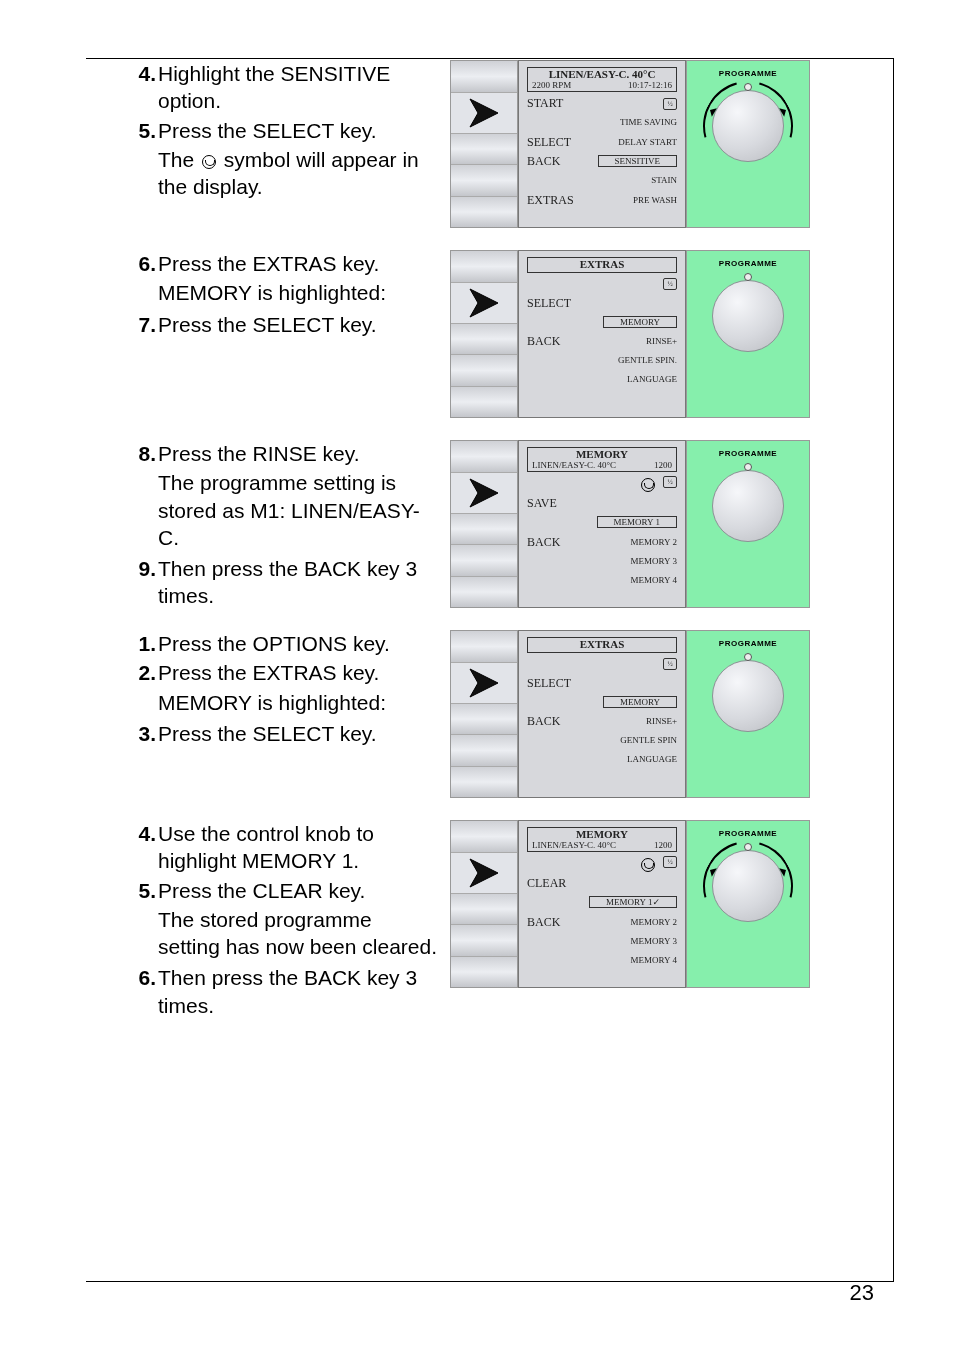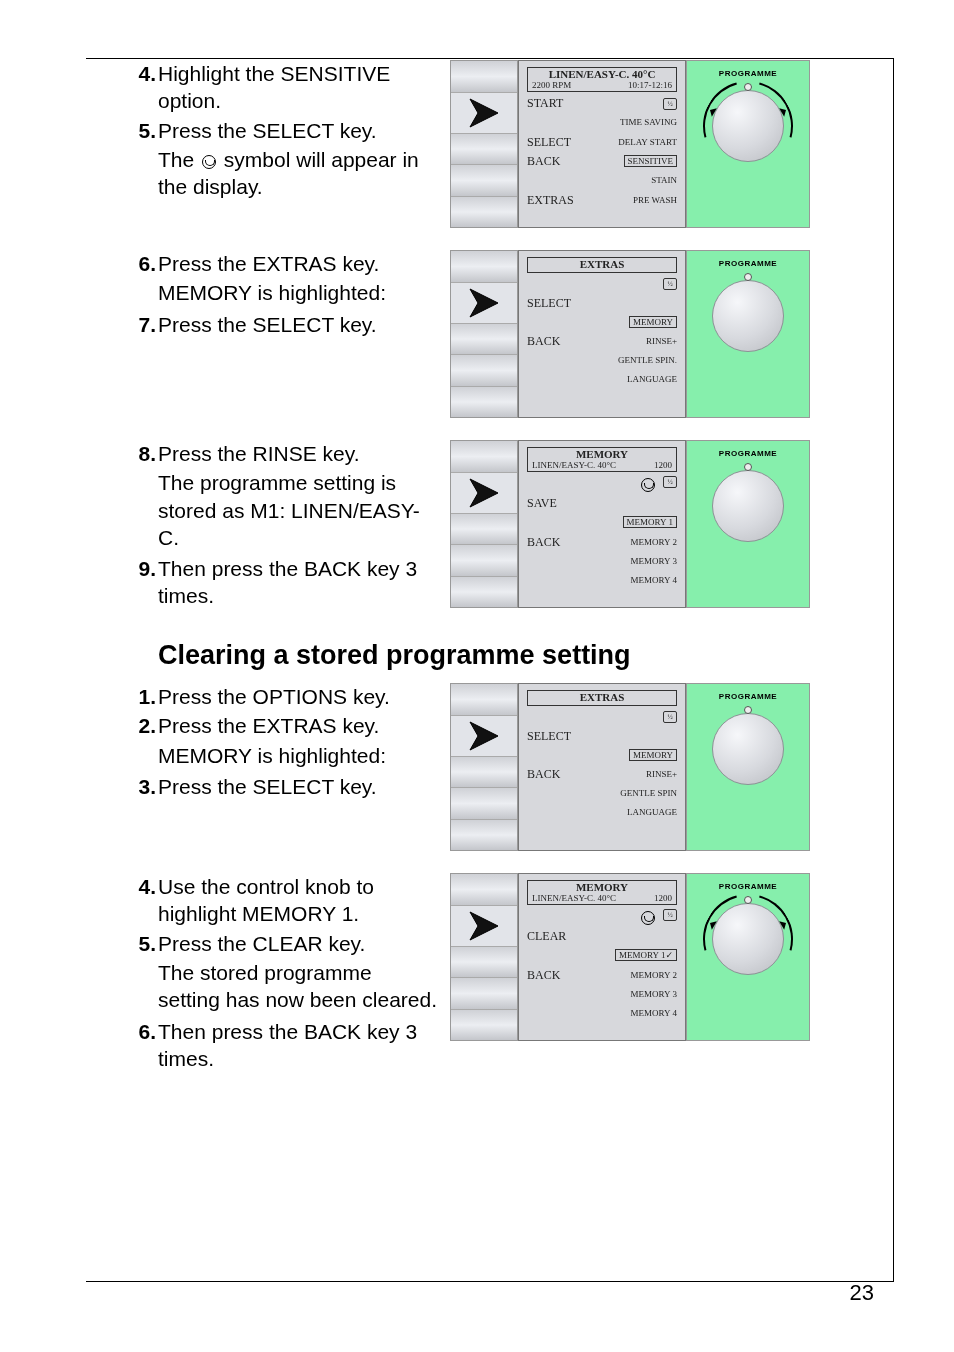--- a/index.html
+++ b/index.html
@@ -75,21 +75,21 @@
     font-size: 11px;
     text-align: center;
     display: flex;
     flex-direction: column;
     line-height: 1.05;
   }
   .lcd-title-sub { display: flex; justify-content: space-between; font-weight: normal; font-size: 9px; }
   .lcd-row { display: flex; justify-content: space-between; align-items: center; min-height: 15px; }
   .lcd-row .left { font-size: 12px; }
   .lcd-row .right { font-size: 9px; text-align: right; }
-  .boxed { border: 1px solid #333; padding: 0 3px; }
+  .boxed { border: 1px solid #333; padding: 0 16px; }
   .knob-area {
     width: 124px;
     border: 1px solid #999;
     background: #86efac;
     display: flex;
     flex-direction: column;
     align-items: center;
     justify-content: flex-start;
     padding: 8px 4px;
   }
@@ -358,21 +358,20 @@
             <div class="knob-label">PROGRAMME</div>
             <div class="knob-wrap">
               <div class="knob"></div>
               <div class="knob-dot"></div>
             </div>
           </div>
         </div>
       </div>
   </div>
 
-  <h2>Clearing a stored programme setting</h2>
 
   <div class="row">
     <div class="textcol">
       <div class="step">
           <span class="step-num">1.</span>
           <span class="step-body">Press the OPTIONS key.</span>
         </div>
       <div class="step">
           <span class="step-num">2.</span>
           <span class="step-body">Press the EXTRAS key.</span>

